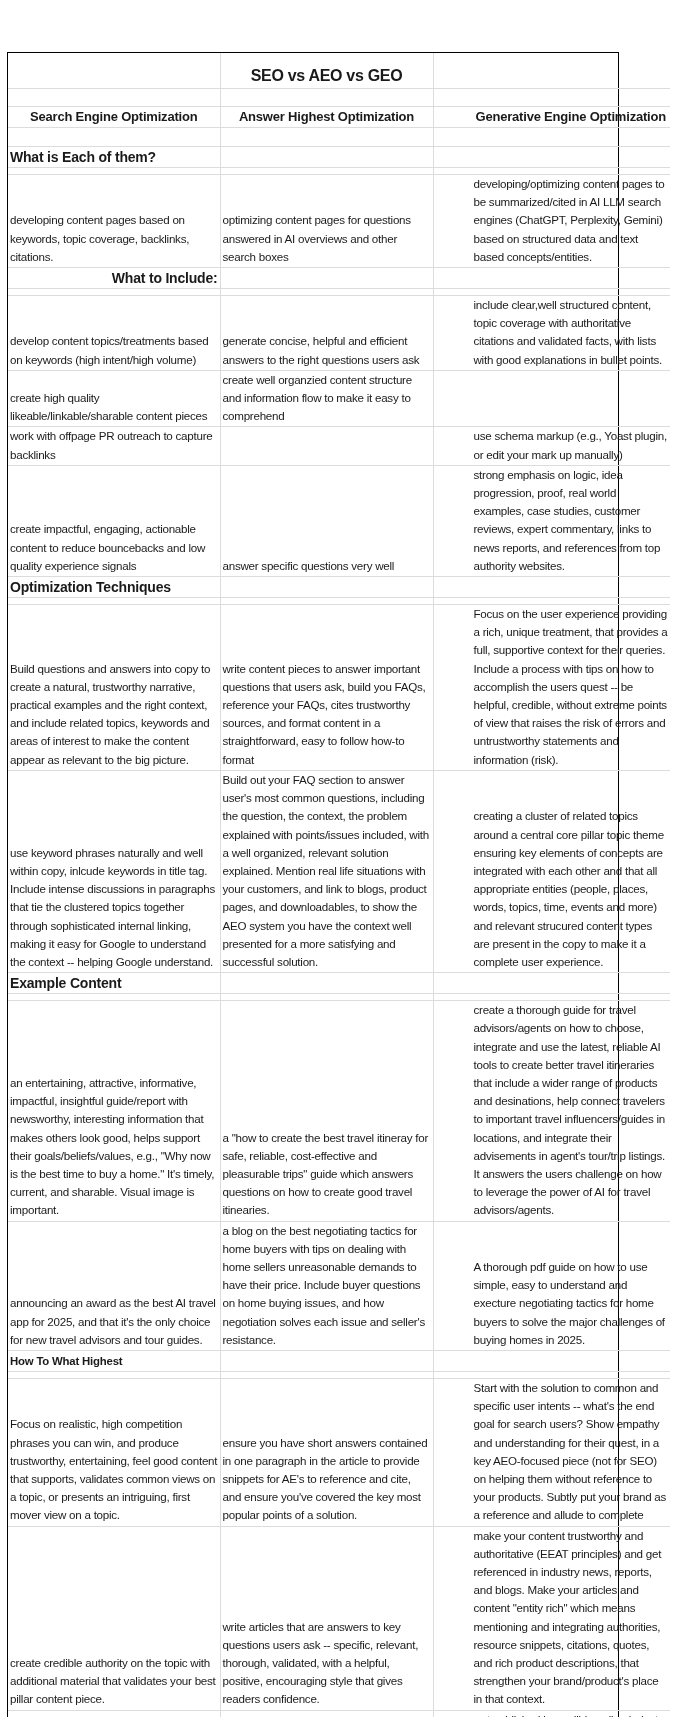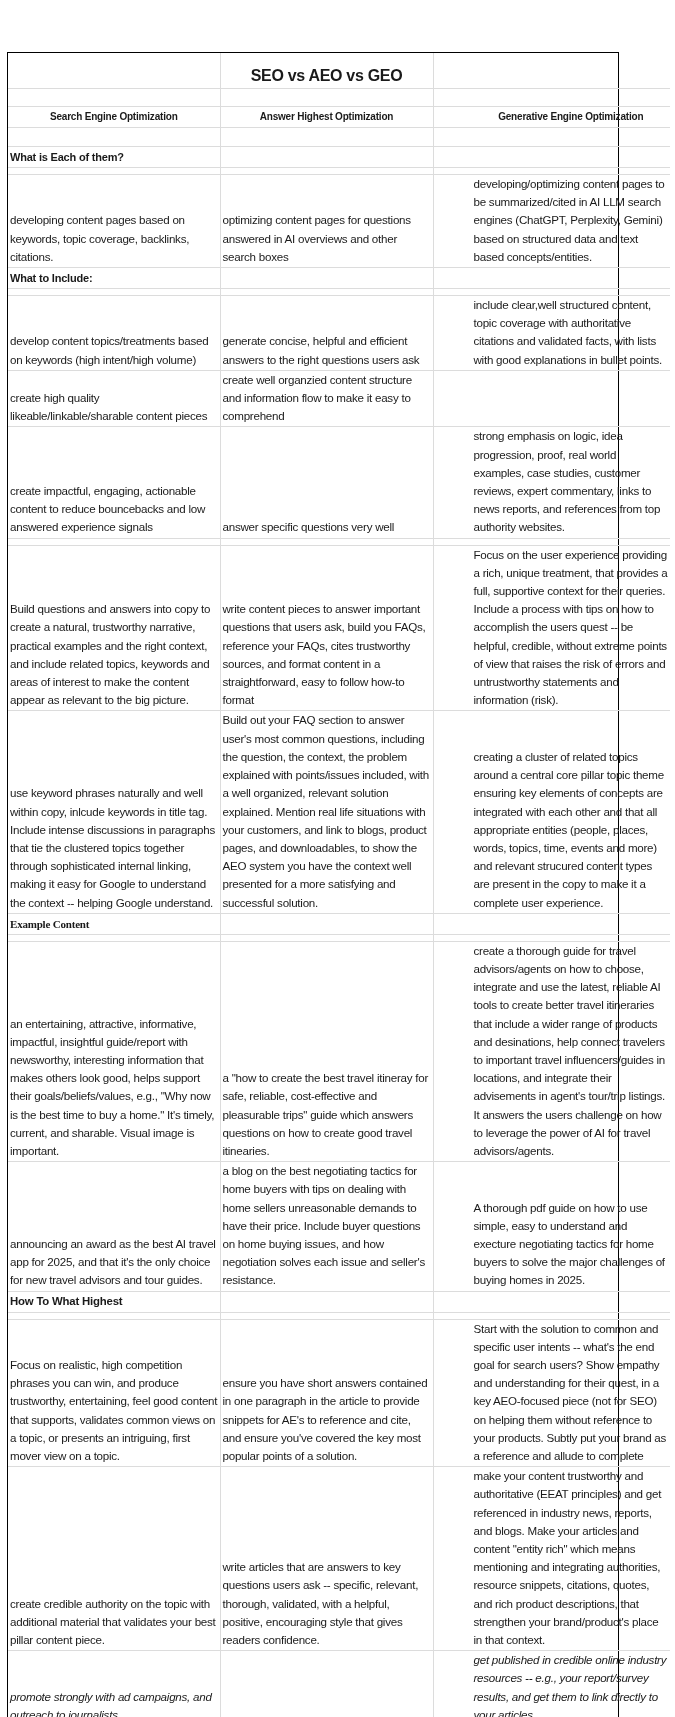--- a/index.html
+++ b/index.html
@@ -8,22 +8,22 @@
   .sheet { position: absolute; left: 7px; top: 4px; width: 612px;
            border: 1.5px solid #000; box-sizing: border-box; margin-top: 48px; }
   table { border-collapse: collapse; width: 100%; table-layout: fixed; }
   col.c1 { width: 212px; } col.c2 { width: 213px; } col.c3 { width: 237px; }
   td { border-right: 1px solid #dcdcdc; border-bottom: 1px solid #dcdcdc;
        padding: 0 2px 1px 2px; vertical-align: bottom; font-size: 11.6px;
        line-height: 18.2px; letter-spacing: -0.25px; word-wrap: break-word; }
   td:last-child { border-right: none; padding-left: 40px; }
   tr:last-child td { border-bottom: none; font-style: italic; }
   .title { text-align: center; font-weight: bold; font-size: 16px; line-height: 22px; letter-spacing: -0.3px; }
-  .colhead { text-align: center; font-weight: bold; font-size: 10px; letter-spacing: -0.2px; }
-  .section { font-weight: bold; font-size: 11px; letter-spacing: -0.2px; }
+  .colhead { text-align: center; font-weight: bold; font-size: 13px; letter-spacing: -0.2px; }
+  .section { font-weight: bold; font-size: 14px; letter-spacing: -0.2px; }
   .section.small { font-size: 11.4px; }
   .spacer td { height: 6px; line-height: 6px; padding: 0; }
 </style>
 </head>
 <body>
 
 <div class="sheet">
   <table>
     <colgroup>
         <col class="c1">
@@ -60,61 +60,71 @@
           <td></td>
           <td></td>
           <td></td>
         </tr>
         <tr>
           <td>developing content pages based on keywords, topic coverage, backlinks, citations.</td>
           <td>optimizing content pages for questions answered in AI overviews and other search boxes</td>
           <td>developing/optimizing content pages to be summarized/cited in AI LLM search engines (ChatGPT, Perplexity, Gemini) based on structured data and text based concepts/entities.</td>
         </tr>
         <tr>
-          <td class="section" style="height: 19px;">What to Include:</td>
+          <td class="section" style="height: 19px; text-align: right;">What to Include:</td>
           <td style="height: 19px;"></td>
           <td style="height: 19px;"></td>
         </tr>
         <tr class="spacer">
           <td></td>
           <td></td>
           <td></td>
         </tr>
         <tr>
           <td>develop content topics/treatments based on keywords (high intent/high volume)</td>
           <td>generate concise, helpful and efficient answers to the right questions users ask</td>
           <td>include clear,well structured content, topic coverage with authoritative citations and validated facts, with lists with good explanations in bullet points.</td>
         </tr>
         <tr>
           <td>create high quality likeable/linkable/sharable content pieces</td>
           <td>create well organzied content structure and information flow to make it easy to comprehend</td>
           <td></td>
         </tr>
         <tr>
-          <td>create impactful, engaging, actionable content to reduce bouncebacks and low answered experience signals</td>
+          <td>work with offpage PR outreach to capture backlinks</td>
+          <td></td>
+          <td>use schema markup (e.g., Yoast plugin, or edit your mark up manually)</td>
+        </tr>
+        <tr>
+          <td>create impactful, engaging, actionable content to reduce bouncebacks and low quality experience signals</td>
           <td>answer specific questions very well</td>
           <td>strong emphasis on logic, idea progression, proof, real world examples, case studies, customer reviews, expert commentary, links to news reports, and references from top authority websites.</td>
+        </tr>
+        <tr>
+          <td class="section" style="height: 19px;">Optimization Techniques</td>
+          <td style="height: 19px;"></td>
+          <td style="height: 19px;"></td>
         </tr>
         <tr class="spacer">
           <td></td>
           <td></td>
           <td></td>
         </tr>
         <tr>
           <td>Build questions and answers into copy to create a natural, trustworthy narrative, practical examples and the right context, and include related topics, keywords and areas of interest to make the content appear as relevant to the big picture.</td>
           <td>write content pieces to answer important questions that users ask, build you FAQs, reference your FAQs, cites trustworthy sources, and format content in a straightforward, easy to follow how-to format</td>
           <td>Focus on the user experience providing a rich, unique treatment, that provides a full, supportive context for their queries. Include a process with tips on how to accomplish the users quest -- be helpful, credible, without extreme points of view that raises the risk of errors and untrustworthy statements and information (risk).</td>
         </tr>
         <tr>
           <td>use keyword phrases naturally and well within copy, inlcude keywords in title tag. Include intense discussions in paragraphs that tie the clustered topics together through sophisticated internal linking, making it easy for Google to understand the context -- helping Google understand.</td>
           <td>Build out your FAQ section to answer user's most common questions, including the question, the context, the problem explained with points/issues included, with a well organized, relevant solution explained. Mention real life situations with your customers, and link to blogs, product pages, and downloadables, to show the AEO system you have the context well presented for a more satisfying and successful solution.</td>
           <td>creating a cluster of related topics around a  central core pillar topic theme ensuring key elements of concepts are integrated with each other and that all appropriate entities (people, places, words, topics, time, events and more) and relevant strucured content types are present in the copy to make it a complete user experience.</td>
         </tr>
         <tr>
-          <td class="section" style="height: 19px; font-family: Liberation Serif, serif;">Example Content</td>
+          <td class="section" style="height: 19px;">Example Content</td>
           <td style="height: 19px;"></td>
           <td style="height: 19px;"></td>
         </tr>
         <tr class="spacer">
           <td></td>
           <td></td>
           <td></td>
         </tr>
         <tr>
           <td>an entertaining, attractive, informative, impactful, insightful guide/report with newsworthy, interesting information that makes others look good, helps support their goals/beliefs/values, e.g., "Why now is the best time to buy a home."  It's timely, current, and sharable. Visual image is important.</td>

